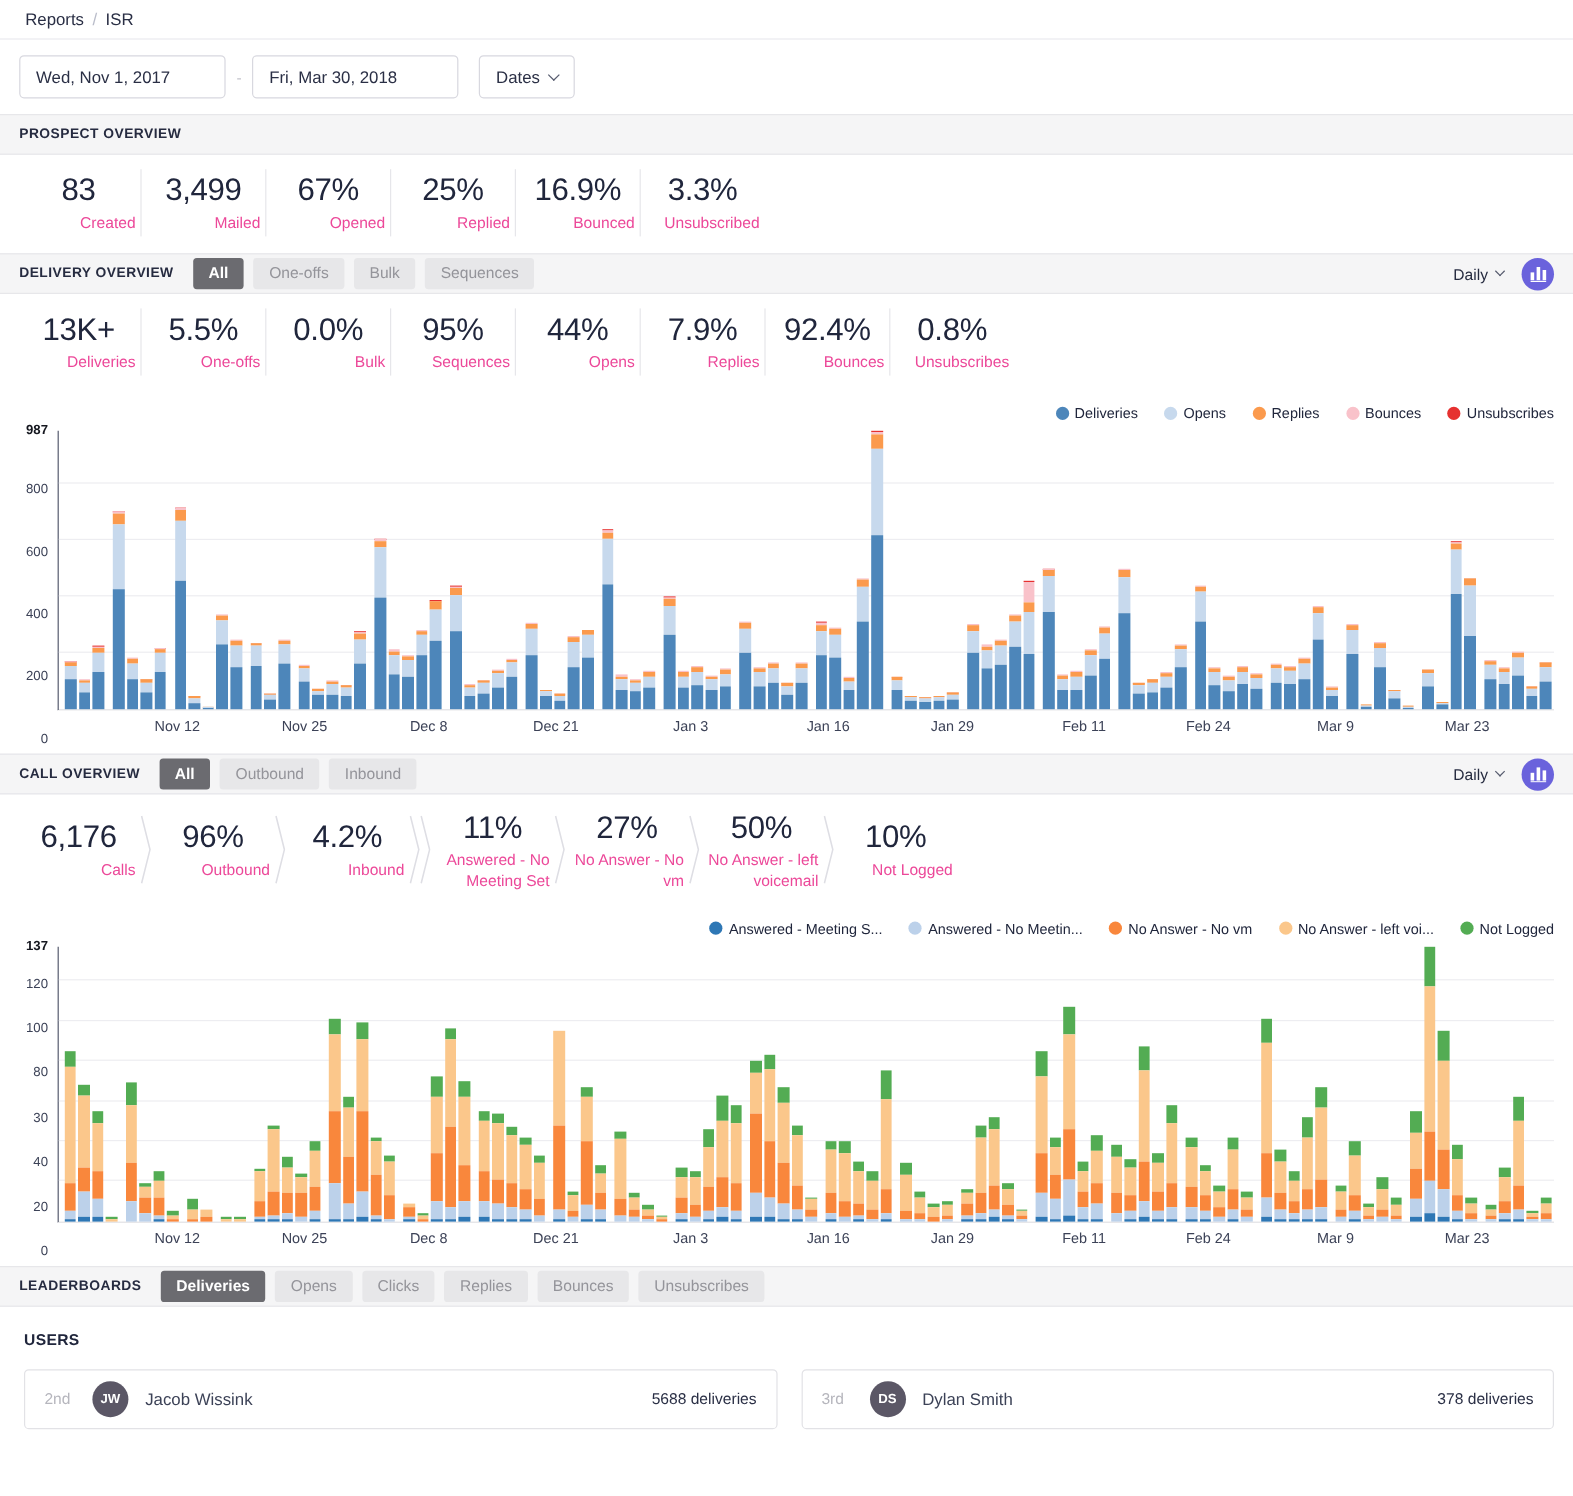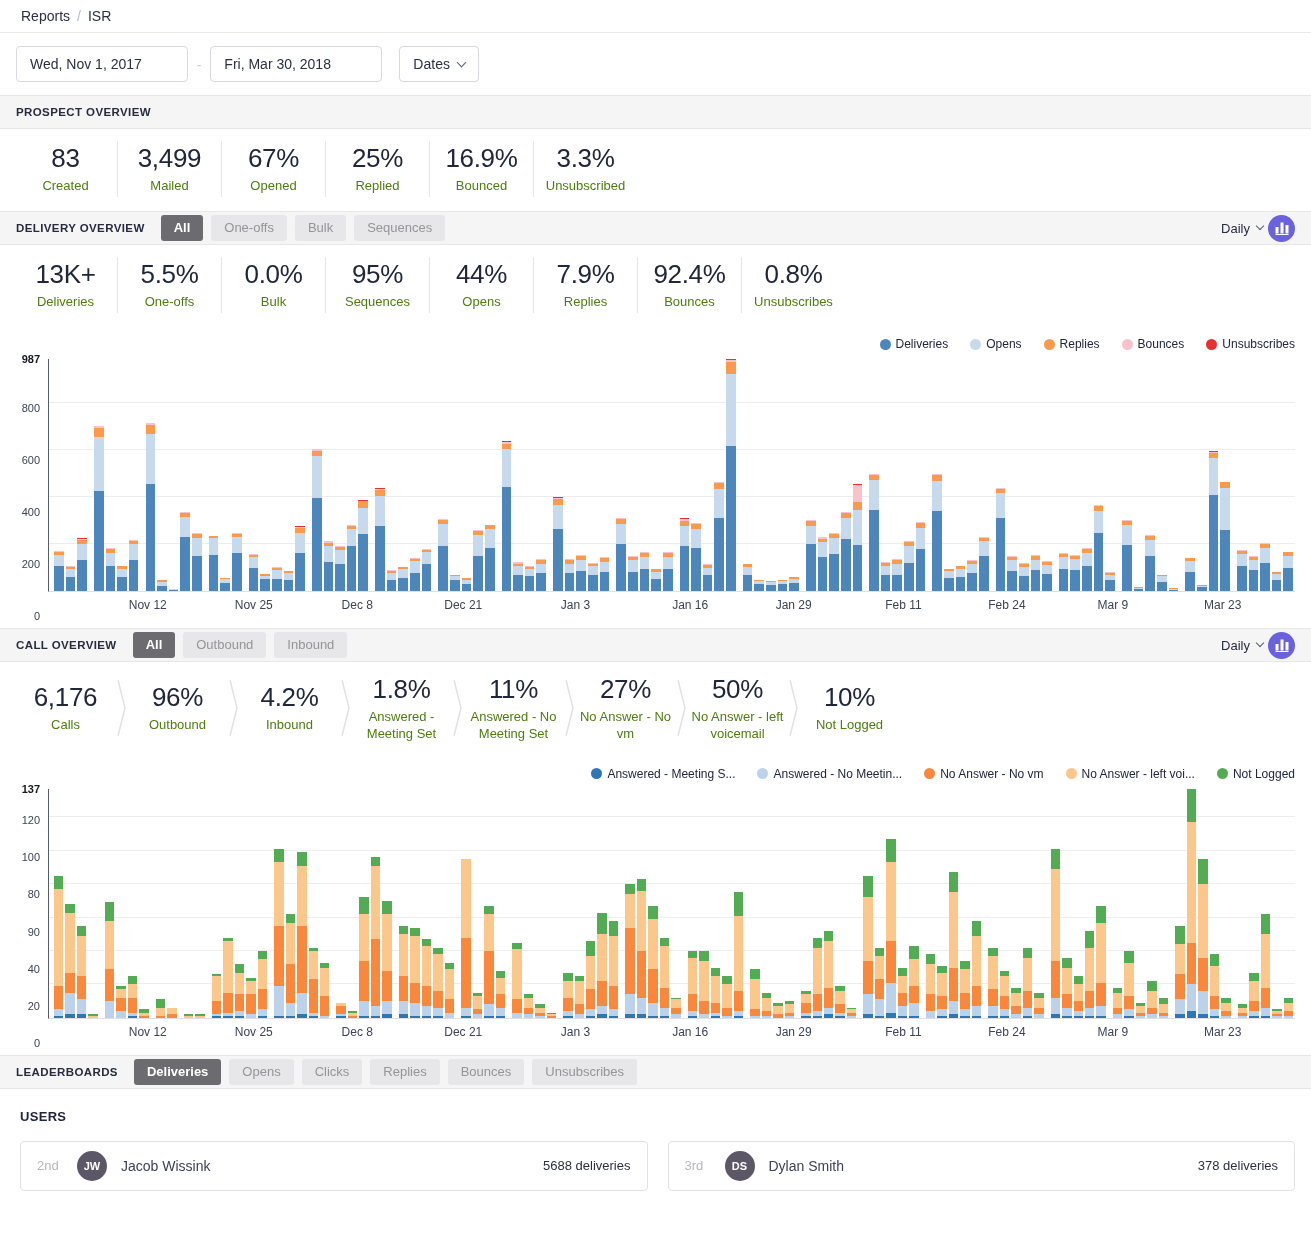--- a/index.html
+++ b/index.html
@@ -25,30 +25,30 @@
   .chev { width:7px; height:7px; border-right:1.5px solid #565b6e; border-bottom:1.5px solid #565b6e;
     transform:rotate(45deg); margin-top:-4px; }
   
   .section-bar { background:#f5f5f6; border-top:1px solid #e7e7ea; border-bottom:1px solid #e7e7ea;
     height:34px; display:flex; align-items:center; padding:0 16px; }
   .section-title { font-size:11.5px; font-weight:bold; letter-spacing:.4px; color:#262b40; }
   .tabs { display:flex; gap:8px; margin-left:16px; }
   .tab { border:none; border-radius:3px; background:#e7e7e9; color:#94949a; font-size:13px;
     padding:5px 13px; font-family:inherit; cursor:pointer; line-height:1.2; }
   .tab.active { background:#6b6b70; color:#fff; font-weight:bold; }
-  .bar-right { margin-left:auto; display:flex; gap:5px; }
+  .bar-right { margin-left:auto; display:flex; gap:15px; }
   .interval { font-size:13px; color:#262b40; display:flex; gap:7px; align-items:center; cursor:pointer; }
   .interval .chev { width:6px; height:6px; border-width:1.5px; }
   .chart-btn { width:27px; height:27px; border-radius:50%; background:#6a62dc; border:none;
     display:flex; align-items:center; justify-content:center; cursor:pointer; }
   
   .stats-row { display:flex; align-items:center; padding:12px 0 14px 14px; }
   .stat { width:103px; text-align:center; padding:0 4px; }
   .stat-value { font-size:26px; color:#20263c; letter-spacing:-.3px; }
-  .stat-label { font-size:13px; color:#4d7c0f; margin-top:4px; line-height:1.3; }
+  .stat-label { font-size:13px; color:#ec4899; margin-top:4px; line-height:1.3;text-align:right; }
   .vdiv { width:1px; height:56px; background:#e6e6ea; flex:0 0 auto; }
   .chevdiv { flex:0 0 auto; display:flex; align-items:center; }
   
   .chart { padding:4px 16px 0 16px; margin-bottom:12px; }
   .legend { display:flex; justify-content:flex-end; gap:22px; align-items:center; height:26px; margin-bottom:2px; }
   .legend-item { display:flex; align-items:center; gap:5px; font-size:12px; color:#20263c; cursor:pointer; }
   .legend-dot { width:11px; height:11px; border-radius:50%; flex:0 0 auto; }
   .chart-body { position:relative; margin-left:32px; }
   .plot { position:relative; border-left:1px solid #565b6e; border-bottom:1px solid #e0e0e4; }
   .gridline { position:absolute; left:0; right:0; height:1px; background:#ededf1; }
@@ -943,24 +943,20 @@
     </span>
     <div class="stat">
       <div class="stat-value">4.2%</div>
       <div class="stat-label">Inbound</div>
     </div>
     <span class="chevdiv">
       <svg width="9" height="58" viewBox="0 0 9 58">
         <polyline points="1,1 8,29 1,57" fill="none" stroke="#dedee4" stroke-width="1.3"></polyline>
       </svg>
     </span>
-    <div class="stat">
-      <div class="stat-value">1.8%</div>
-      <div class="stat-label">Answered - Meeting Set</div>
-    </div>
     <span class="chevdiv">
       <svg width="9" height="58" viewBox="0 0 9 58">
         <polyline points="1,1 8,29 1,57" fill="none" stroke="#dedee4" stroke-width="1.3"></polyline>
       </svg>
     </span>
     <div class="stat">
       <div class="stat-value">11%</div>
       <div class="stat-label">Answered - No Meeting Set</div>
     </div>
     <span class="chevdiv">
@@ -1013,21 +1009,21 @@
       <span class="legend-item">
         <span class="legend-dot" style="background: rgb(83, 172, 83);"></span>
         <span>Not Logged</span>
       </span>
     </div>
   <div class="chart-body">
     <div class="ylabels">
         <div class="ylab" style="bottom: 0%;">0</div>
         <div class="ylab" style="bottom: 14.5985%;">20</div>
         <div class="ylab" style="bottom: 29.1971%;">40</div>
-        <div class="ylab" style="bottom: 43.7956%;">90</div>
+        <div class="ylab" style="bottom: 43.7956%;">30</div>
         <div class="ylab" style="bottom: 58.3942%;">80</div>
         <div class="ylab" style="bottom: 72.9927%;">100</div>
         <div class="ylab" style="bottom: 87.5912%;">120</div>
         <div class="ylab ymax" style="bottom: 100%;">137</div>
       </div>
     <div class="plot" style="height:230px">
         <div class="gridline" style="bottom: 14.5985%;"></div>
         <div class="gridline" style="bottom: 29.1971%;"></div>
         <div class="gridline" style="bottom: 43.7956%;"></div>
         <div class="gridline" style="bottom: 58.3942%;"></div>

